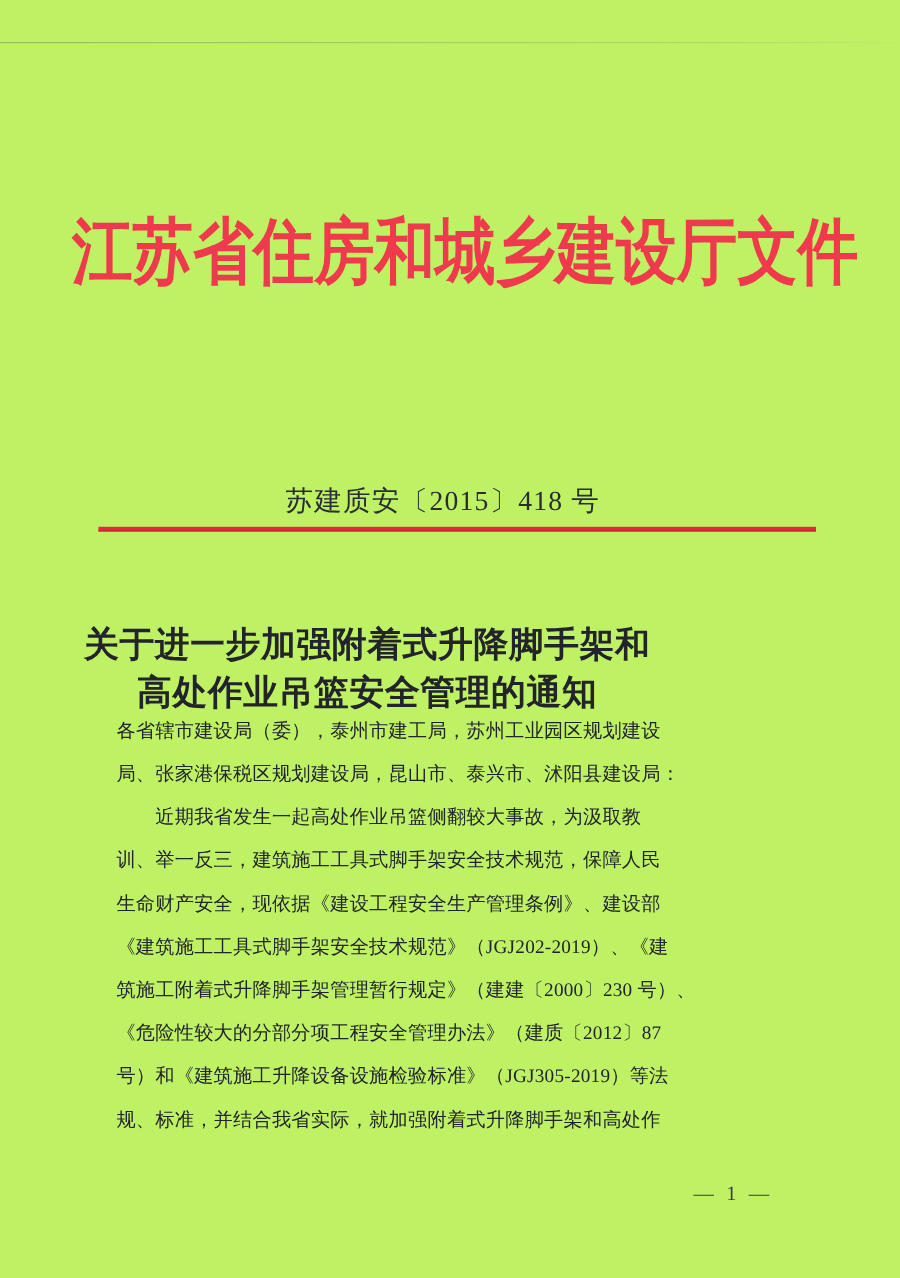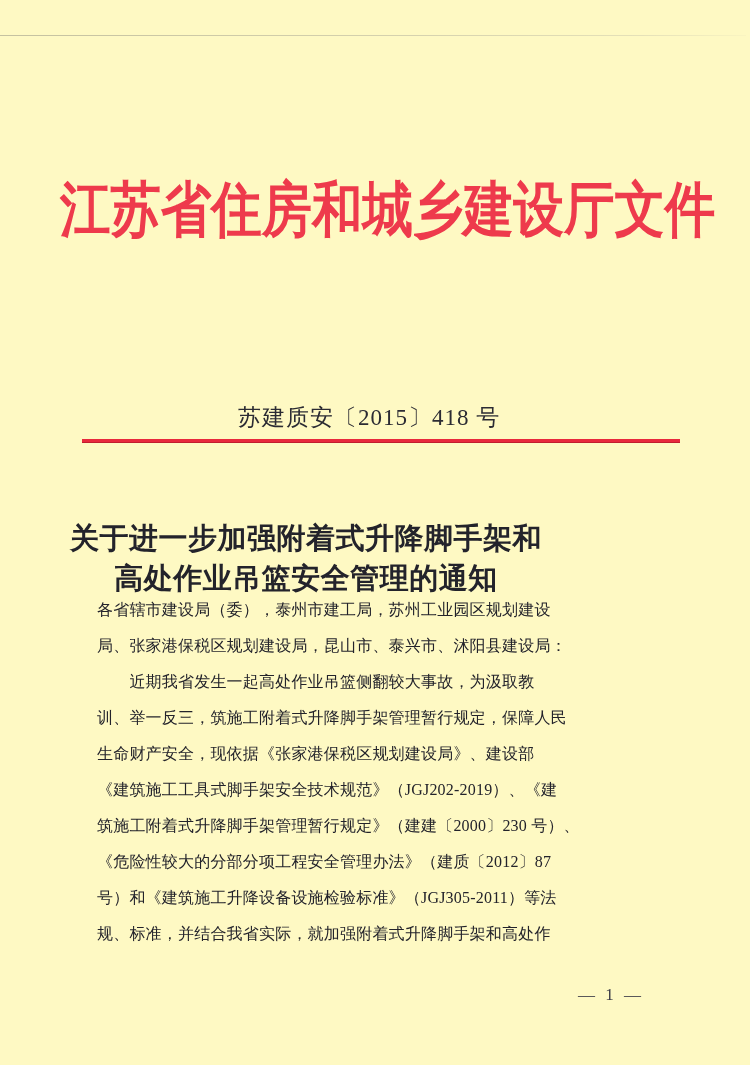--- a/index.html
+++ b/index.html
@@ -6,21 +6,21 @@
     margin: 0;
     padding: 0;
     background: #e9e9e9;
     font-family: "Liberation Serif", "DejaVu Serif", serif;
   }
   .paper {
     position: relative;
     width: 750px;
     height: 1065px;
     margin: 0 auto;
-    background: #fef9c3;
+    background: #bef264;
     overflow: hidden;
     color: var(--ink, #23232b);
   }
   
   .scan-edge {
     position: absolute;
     top: 35px;
     left: 0;
     width: 746px;
     height: 1px;
@@ -123,30 +123,30 @@
     </div>
 
   <div class="body-text">
 
       <div class="body-line">各省辖市建设局（委），泰州市建工局，苏州工业园区规划建设</div>
 
       <div class="body-line">局、张家港保税区规划建设局，昆山市、泰兴市、沭阳县建设局：</div>
 
       <div class="body-line">　　近期我省发生一起高处作业吊篮侧翻较大事故，为汲取教</div>
 
-      <div class="body-line">训、举一反三，筑施工附着式升降脚手架管理暂行规定，保障人民</div>
+      <div class="body-line">训、举一反三，建筑施工工具式脚手架安全技术规范，保障人民</div>
 
-      <div class="body-line">生命财产安全，现依据《张家港保税区规划建设局》、建设部</div>
+      <div class="body-line">生命财产安全，现依据《建设工程安全生产管理条例》、建设部</div>
 
       <div class="body-line">《建筑施工工具式脚手架安全技术规范》（JGJ202-2019）、《建</div>
 
       <div class="body-line">筑施工附着式升降脚手架管理暂行规定》（建建〔2000〕230 号）、</div>
 
       <div class="body-line">《危险性较大的分部分项工程安全管理办法》（建质〔2012〕87</div>
 
-      <div class="body-line">号）和《建筑施工升降设备设施检验标准》（JGJ305-2011）等法</div>
+      <div class="body-line">号）和《建筑施工升降设备设施检验标准》（JGJ305-2019）等法</div>
 
       <div class="body-line">规、标准，并结合我省实际，就加强附着式升降脚手架和高处作</div>
     </div>
 
   <div class="page-footer">— 1 —</div>
 
 </div>
 
 </body></html>

